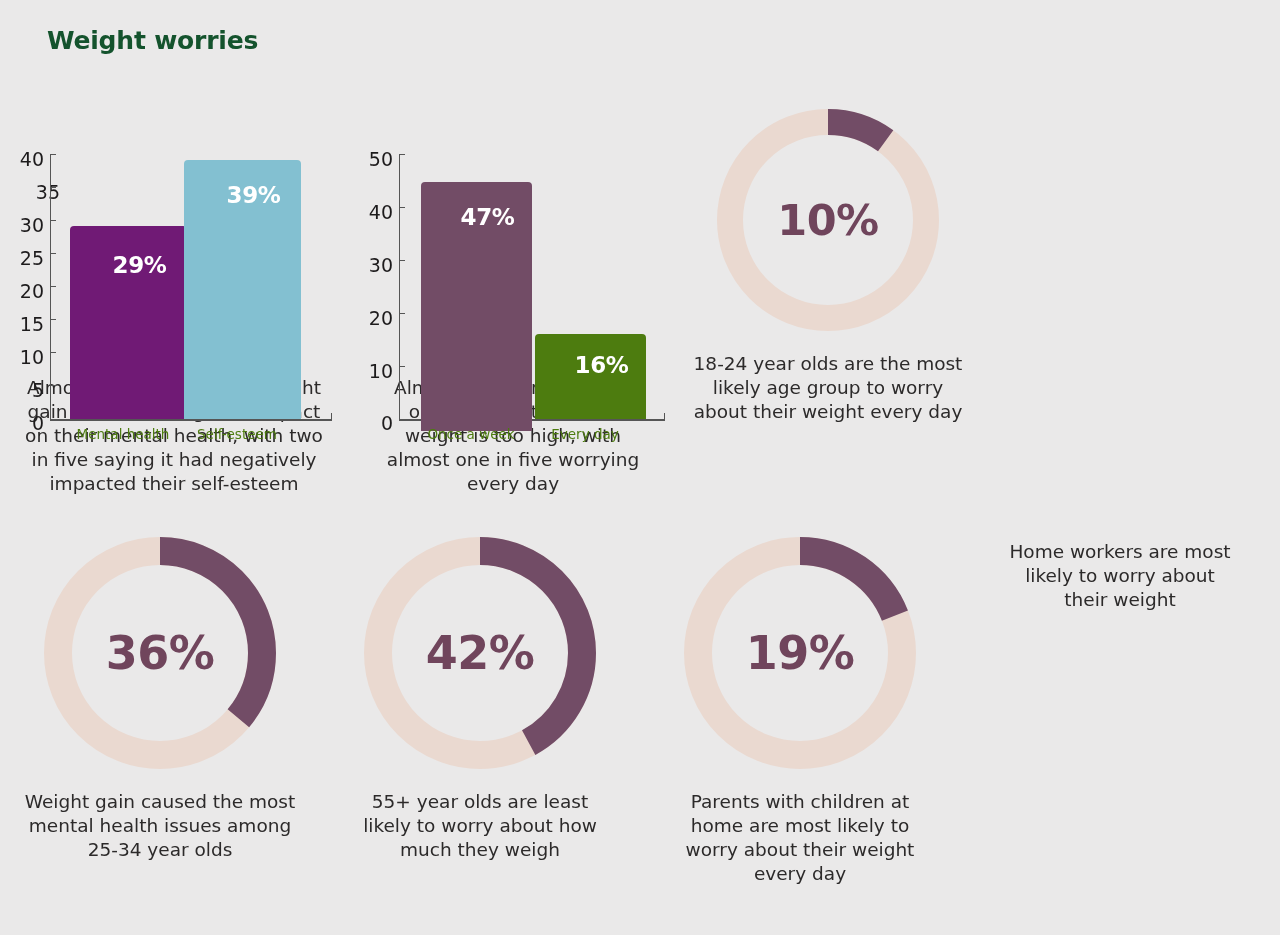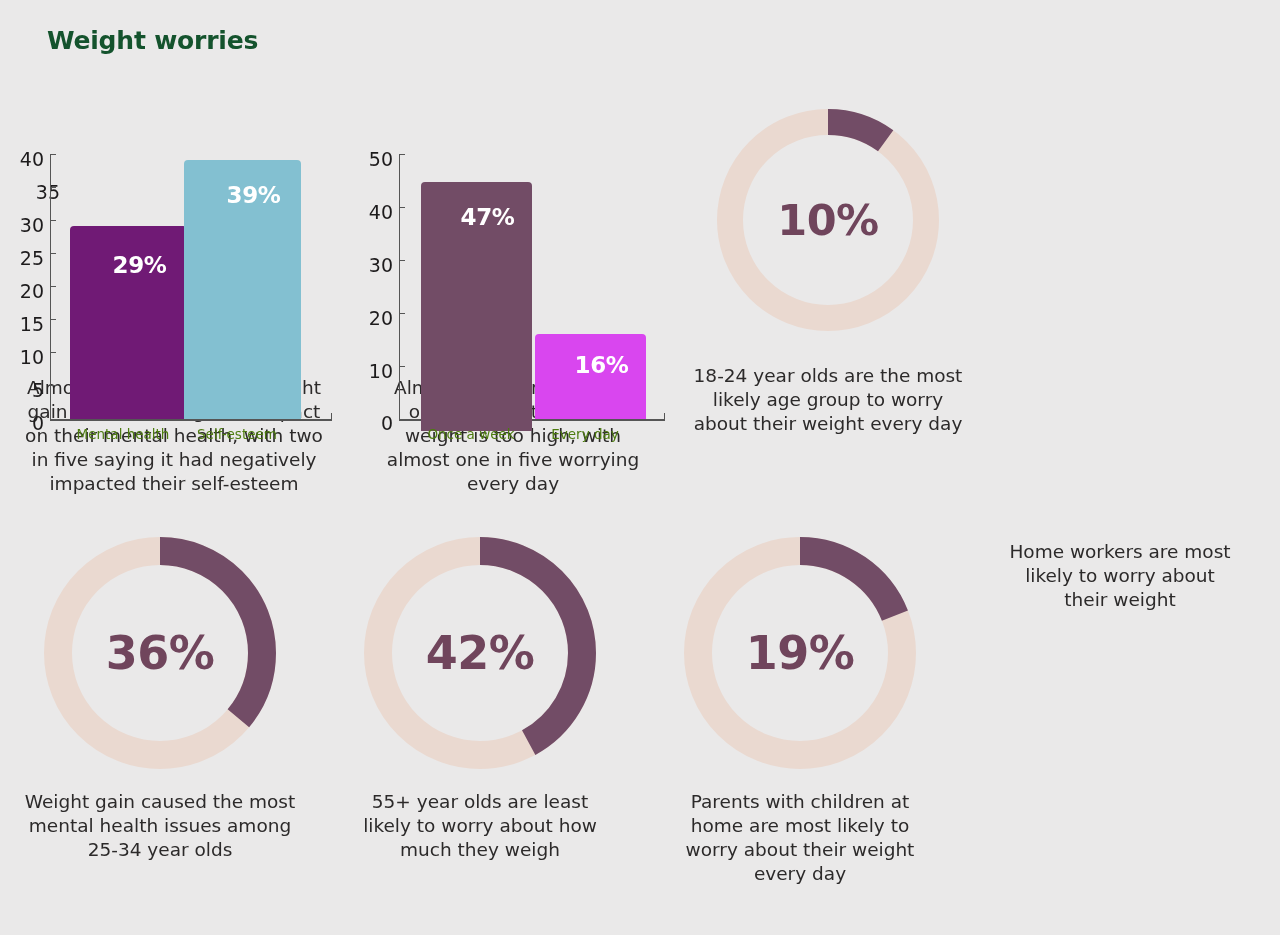--- a/index.html
+++ b/index.html
@@ -67,21 +67,21 @@
     text-align: center;
     font-size: 18.5px;
     line-height: 24px;
     color: #2c2a2a;
     padding: 0 6px;
     white-space: pre-line;
   }
   .cap-bar1 { width: 320px; margin-top: 18px; }
   .cap-bar2 { width: 290px; margin-top: 18px; }
   .cap-d1   { width: 292px; margin-top: 12px; }
-  .cap-d2   { width: 288px; margin-top: 24px; }
+  .cap-d2   { width: 288px; margin-top: 12px; }
   .cap-r2   { width: 290px; margin-top: 12px; }
 
   
   .barchart {
     position: relative;
   }
   .bc-plot {
     position: absolute;
     border-left: 1.6px solid #555;
   }
@@ -222,21 +222,21 @@
 
           <div class="tick" style="left:36px;top:86px;"></div>
           <div class="tick" style="left:36px;top:139px;"></div>
           <div class="tick" style="left:36px;top:192px;"></div>
           <div class="tick" style="left:36px;top:245px;"></div>
           <div class="tick" style="left:36px;top:298px;"></div>
 
           <div class="bar" style="left:58px;top:114px;width:100px;height:249px;background:#724c66;">
             <div class="bar-label" style="top:22px;">47%</div>
           </div>
-          <div class="bar" style="left:172px;top:266px;width:100px;height:85px;background:#d946ef;">
+          <div class="bar" style="left:172px;top:266px;width:100px;height:85px;background:#4d7c0f;">
             <div class="bar-label" style="top:18px;">16%</div>
           </div>
 
           <div class="xcat-label" style="left:48px;top:358px;width:120px;">Once a week</div>
           <div class="xcat-label" style="left:162px;top:358px;width:120px;">Every day</div>
         </div>
       </div>
       <div class="caption cap-bar2">Almost half worry at least
 once a week that their
 weight is too high, with

